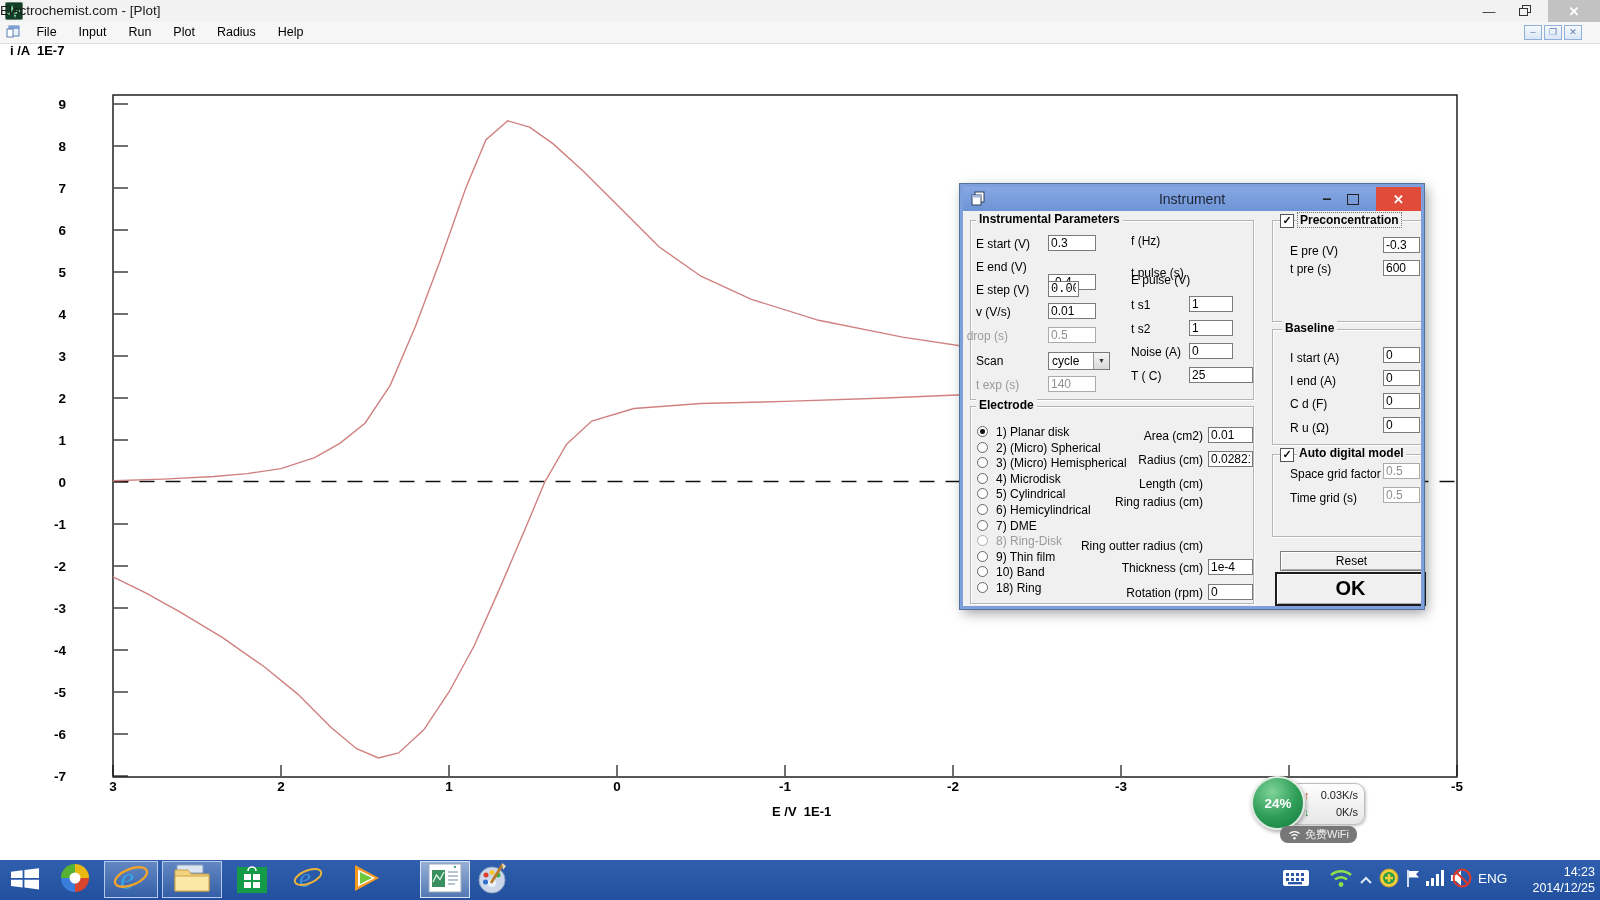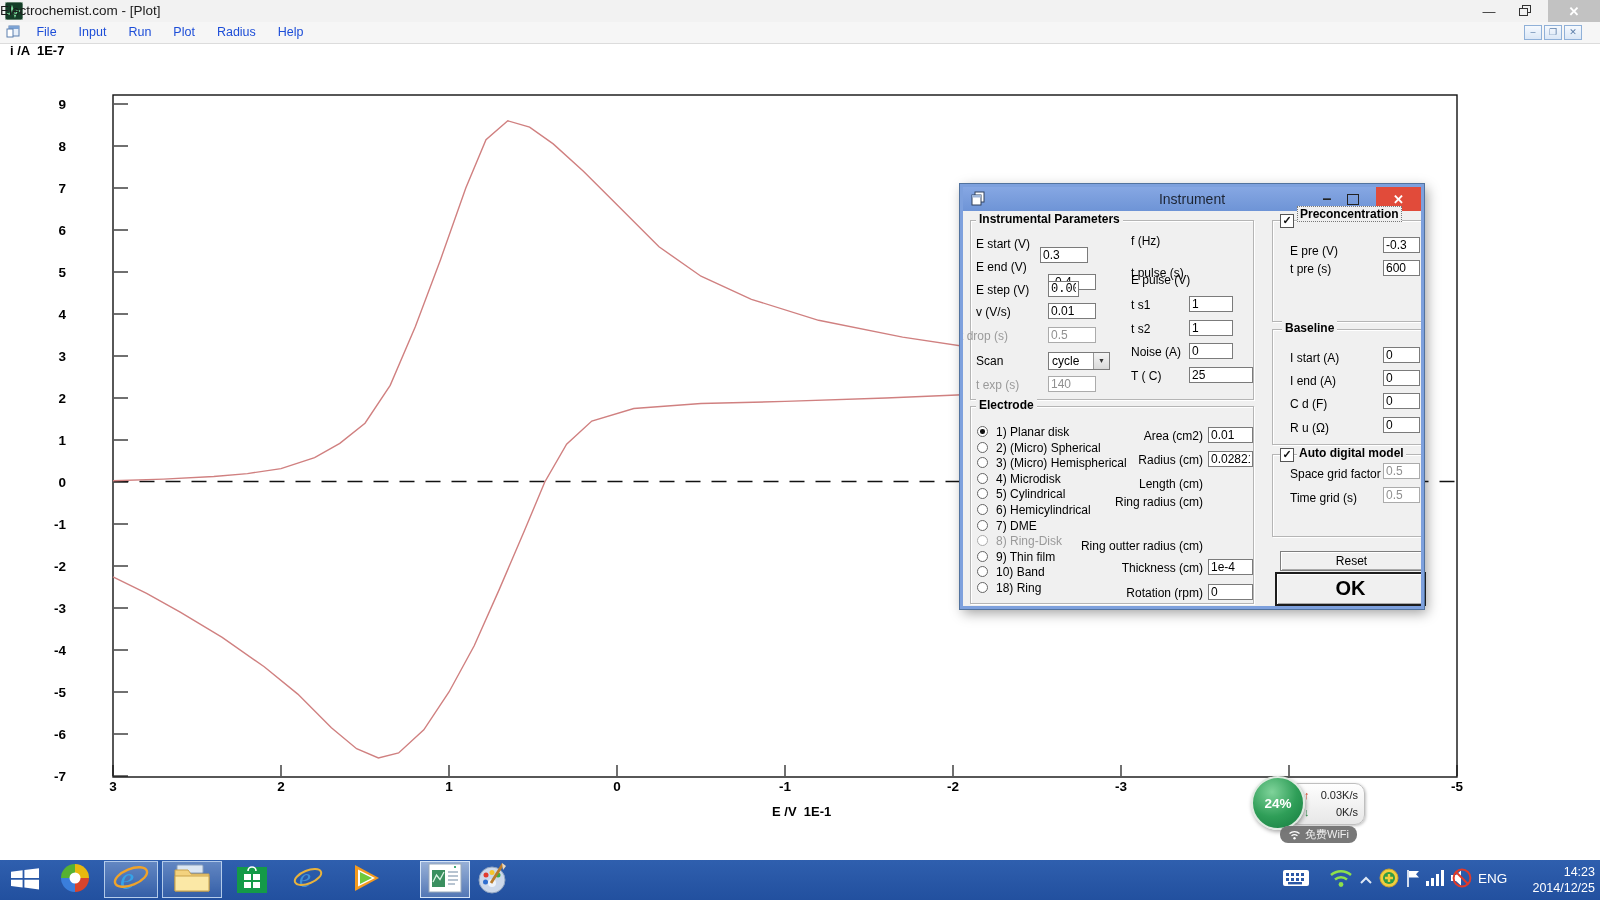--- a/index.html
+++ b/index.html
@@ -9,21 +9,21 @@
   .titlebar{position:absolute;left:0;top:0;width:1600px;height:22px;background:#f2f2f2;
             border-bottom:1px solid #e0e0e0;z-index:4;}
   .app-icon16{position:absolute;left:5px;top:2px;width:18px;height:18px;}
   .win-title{position:absolute;left:0;right:0;top:3px;text-align:left;font-size:13.5px;color:#1b1b1b;}
   .wbtn{position:absolute;top:0;height:22px;display:flex;align-items:center;justify-content:center;}
   #btn-min{right:96px;width:30px;color:#333;font-size:13px;}
   #btn-restore{right:60px;width:30px;}
   #btn-close{right:0;width:52px;background:#c2c2c2;color:#fff;font-size:13px;font-weight:bold;}
   .menubar{position:absolute;left:0;top:22px;width:1600px;height:21px;background:#f6f6f6;
            border-bottom:1px solid #dcdcdc;z-index:4;}
-  .menu-item{display:inline-block;padding:3px 11px 0 11px;font-size:12.5px;color:#1d4ed8;}
+  .menu-item{display:inline-block;padding:3px 11px 0 11px;font-size:12.5px;color:#000000;}
   #menu-icon{display:inline-block;vertical-align:top;margin:3px 0 0 6px;}
   .mdi-btn{position:absolute;top:3px;width:18px;height:15px;line-height:13px;text-align:center;
            font-size:9px;color:#5b7da8;background:linear-gradient(#f5f9fe,#dbe7f6);
            border:1px solid #8fb0d8;box-sizing:border-box;}
   
   #plot{position:absolute;left:0;top:0;z-index:1;}
   #plot text{font-family:"Liberation Sans",sans-serif;font-weight:bold;font-size:13.5px;fill:#000;}
   .axis-title{position:absolute;font-weight:bold;font-size:13px;color:#000;z-index:2;white-space:pre;}
   #ylab{left:10px;top:43px;}
   #xlab{left:772px;top:804px;}
@@ -201,21 +201,21 @@
       <span class="dlg-min">–</span>
       <span class="dlg-max">
           <i></i>
         </span>
       <span class="dlg-close">✕</span>
     </div>
     <div id="dlg-body">
         <div class="grp" style="left: 10px; top: 36px; width: 282px; height: 178px;"></div>
         <div class="grp-label" style="left: 16px; top: 28px;">Instrumental Parameters</div>
         <div class="dl" style="left: 16px; top: 53px;">E start (V)</div>
-        <input class="din" type="text" value="0.3" style="left: 80px; top: 51px; width: 48px; margin-top: 12px;">
+        <input class="din" type="text" value="0.3" style="left: 88px; top: 51px; width: 48px;">
         <div class="dl" style="left: 16px; top: 76px;">E end  (V)</div>
         <input class="din" type="text" value="-0.4" style="left: 88px; top: 90px; width: 48px;">
         <div class="dl" style="left: 16px; top: 99px;">E step (V)</div>
         <input class="din" type="text" value="0.005" style="left: 88px; top: 97px; width: 31px; font-family: Liberation Mono, monospace;">
         <div class="dl" style="left: 16px; top: 121px;">v (V/s)</div>
         <input class="din" type="text" value="0.01" style="left: 88px; top: 119px; width: 48px;">
         <div class="dl dis" style="left: 0; top: 145px;">t drop  (s)</div>
         <input class="din" type="text" disabled="" value="0.5" style="left: 88px; top: 143px; width: 48px;">
         <div class="dl" style="left: 16px; top: 170px;">Scan</div>
         <div class="sel" style="left: 88px; top: 168px; width: 62px;">
@@ -265,21 +265,21 @@
         <input class="din" type="text" value="0.02821" style="left: 248px; top: 267px; width: 45px;">
         <div class="dl right" style="left: 95px; top: 293px; width: 148px;">Length (cm)</div>
         <div class="dl right" style="left: 95px; top: 311px; width: 148px;">Ring radius (cm)</div>
         <div class="dl right" style="left: 95px; top: 355px; width: 148px;">Ring outter radius (cm)</div>
         <div class="dl right" style="left: 95px; top: 377px; width: 148px;">Thickness (cm)</div>
         <input class="din" type="text" value="1e-4" style="left: 248px; top: 375px; width: 45px;">
         <div class="dl right" style="left: 95px; top: 402px; width: 148px;">Rotation (rpm)</div>
         <input class="din" type="text" value="0" style="left: 248px; top: 400px; width: 45px;">
         <div class="grp" style="left: 312px; top: 36px; width: 148px; height: 100px;"></div>
         <div class="chk" style="left: 320px; top: 30px;">✓</div>
-        <div class="bold-label dotted" style="left: 337px; top: 22px;">Preconcentration</div>
+        <div class="bold-label dotted" style="left: 337px; top: 28px;">Preconcentration</div>
         <div class="dl" style="left: 330px; top: 60px;">E pre (V)</div>
         <input class="din" type="text" value="-0.3" style="left: 423px; top: 53px; width: 37px;">
         <div class="dl" style="left: 330px; top: 78px;">t pre (s)</div>
         <input class="din" type="text" value="600" style="left: 423px; top: 76px; width: 37px;">
         <div class="grp" style="left: 312px; top: 145px; width: 148px; height: 114px;"></div>
         <div class="grp-label" style="left: 322px; top: 137px;">Baseline</div>
         <div class="dl" style="left: 330px; top: 167px;">I start (A)</div>
         <input class="din" type="text" value="0" style="left: 423px; top: 163px; width: 37px;">
         <div class="dl" style="left: 330px; top: 190px;">I end (A)</div>
         <input class="din" type="text" value="0" style="left: 423px; top: 186px; width: 37px;">

